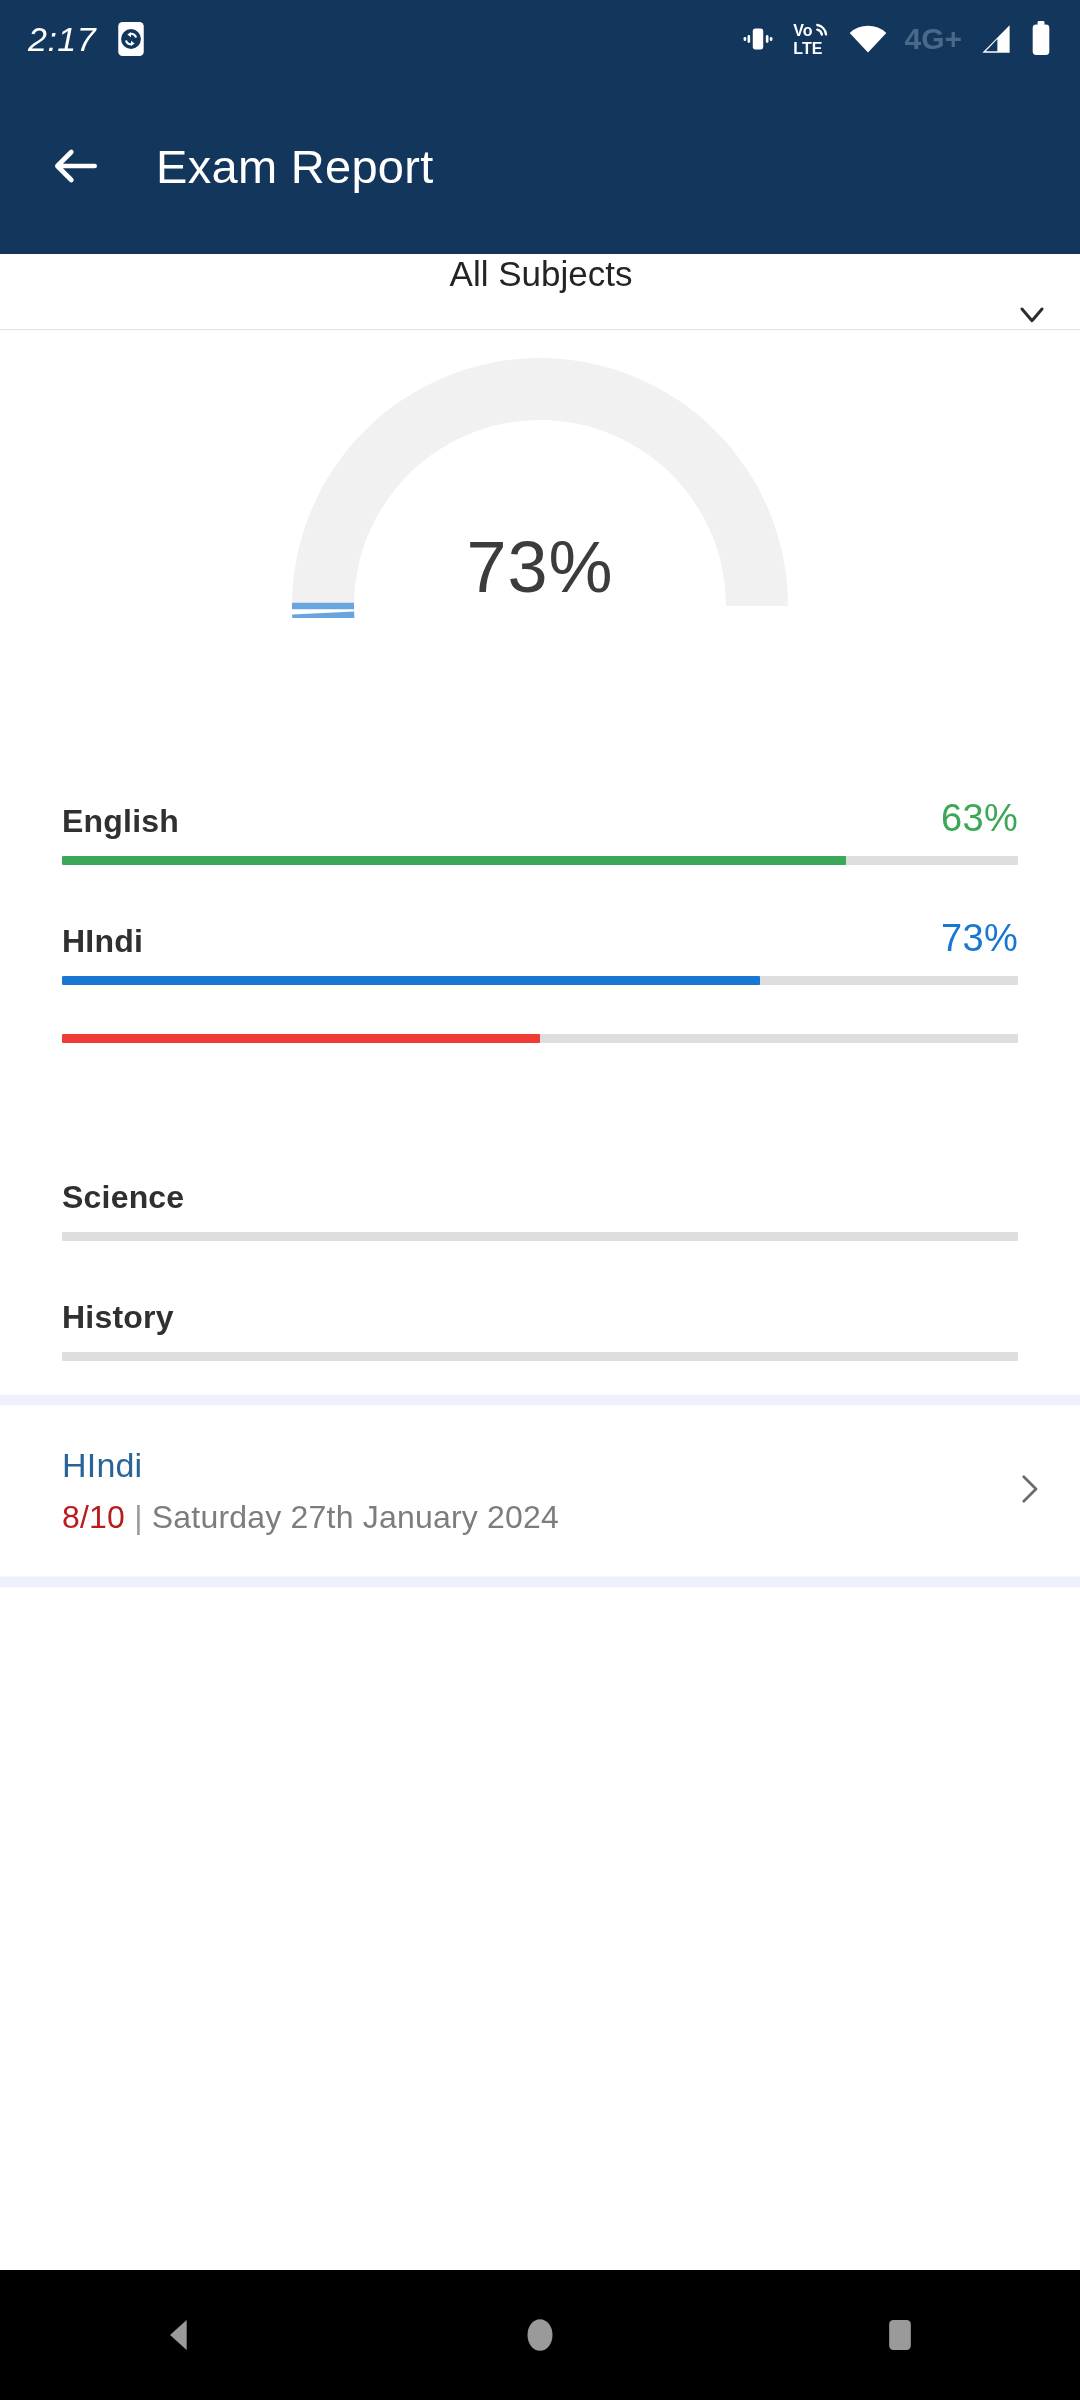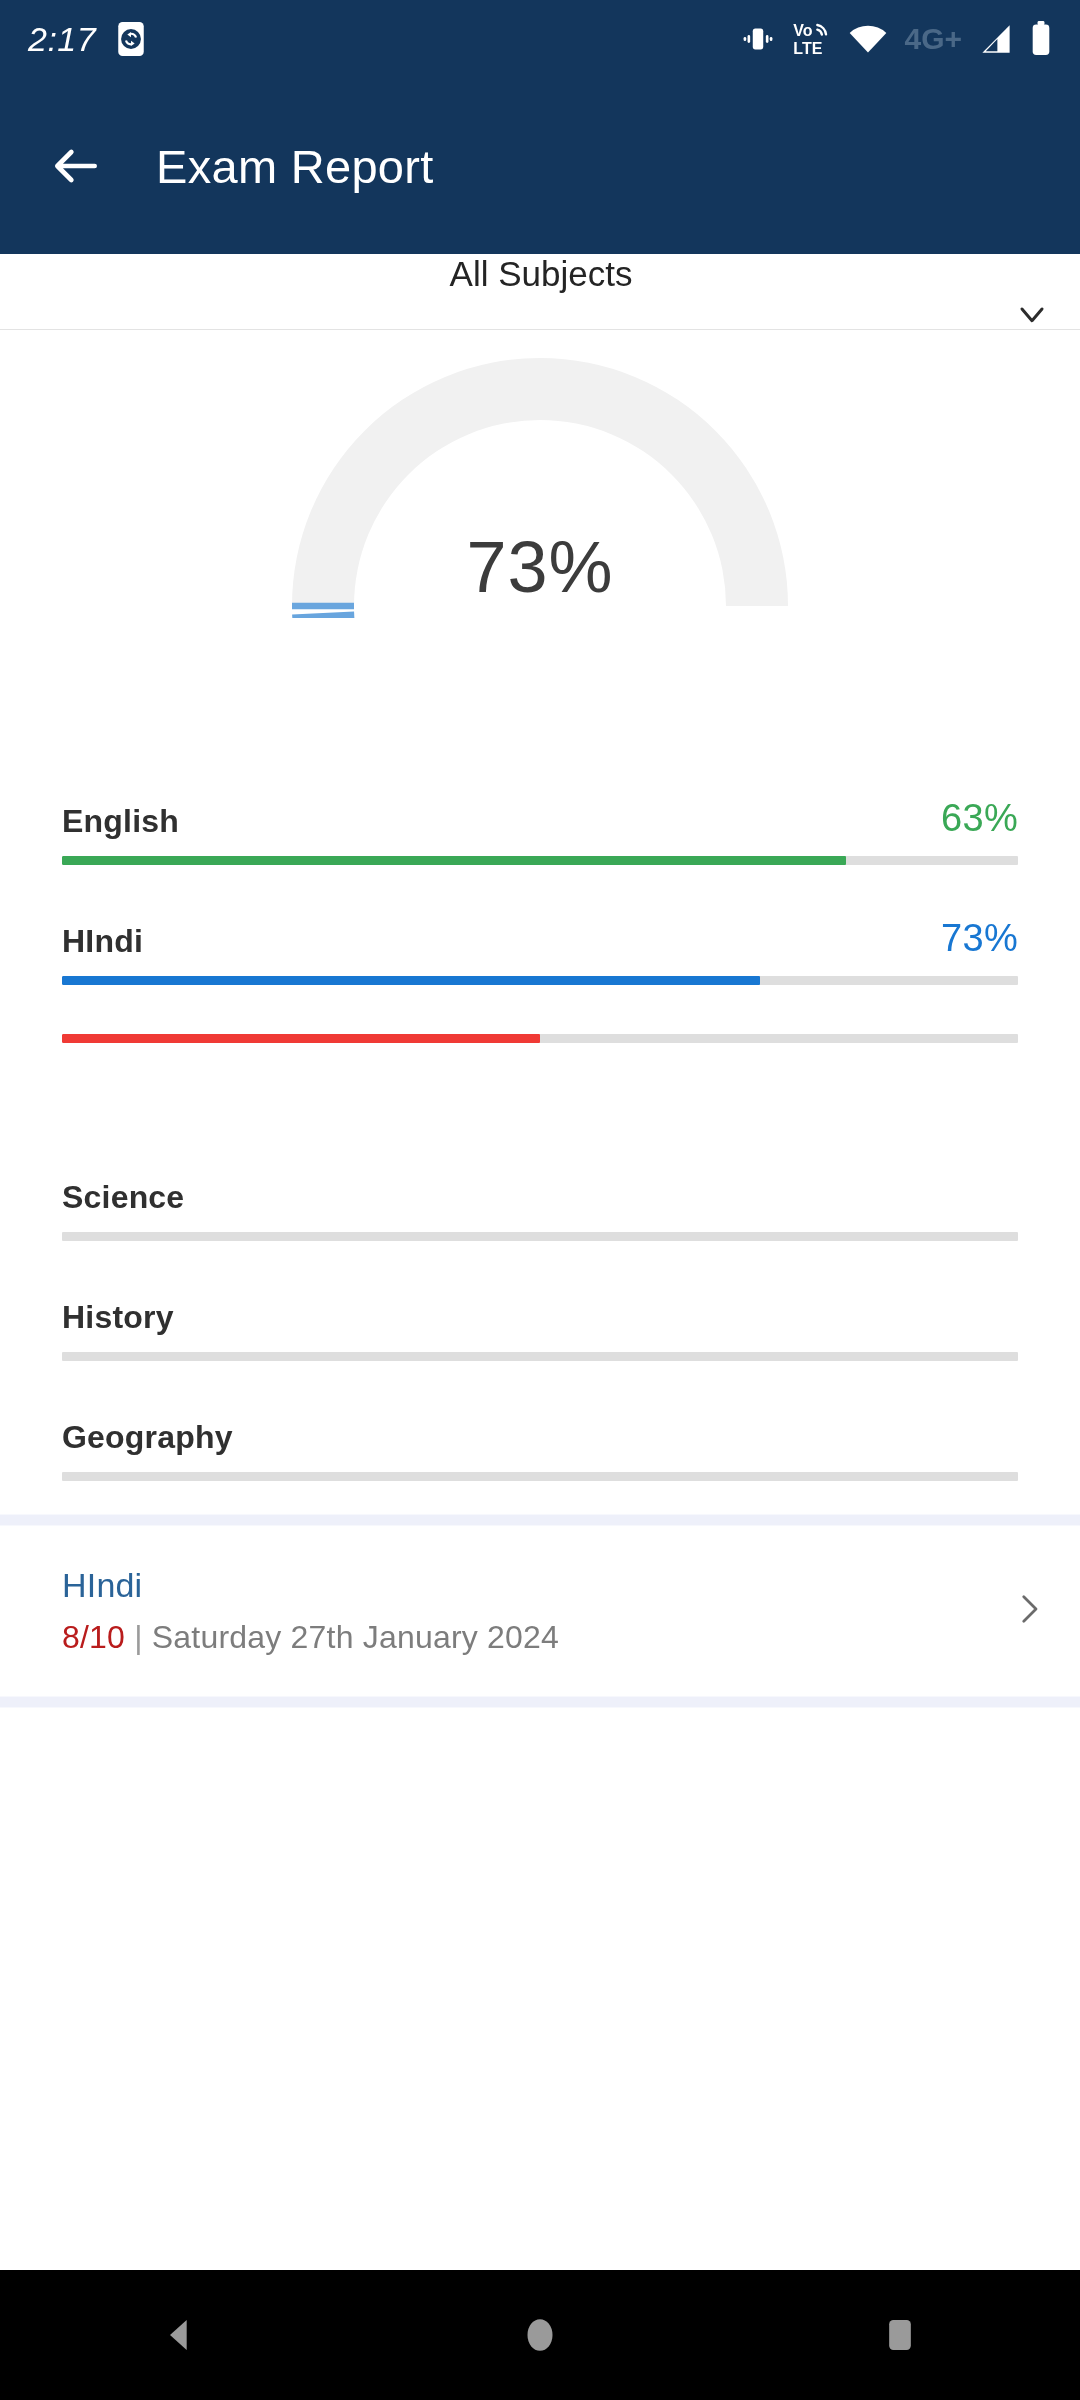--- a/index.html
+++ b/index.html
@@ -307,29 +307,20 @@
     </div>
     <div class="subject-row">
       <div class="subject-head">
         <span class="subject-name">History</span>
         <span class="subject-pct" style="color: rgb(222, 222, 222);"></span>
       </div>
       <div class="track">
         <div class="fill" style="width: 0%; background: transparent;"></div>
       </div>
     </div>
-    <div class="subject-row">
-      <div class="subject-head">
-        <span class="subject-name">Geography</span>
-        <span class="subject-pct" style="color: rgb(222, 222, 222);"></span>
-      </div>
-      <div class="track">
-        <div class="fill" style="width: 0%; background: transparent;"></div>
-      </div>
-    </div>
   </div>
 
 <div class="section-gap"></div>
 
 <div id="recent-list">
     <div class="result-item">
       <div class="result-text">
         <div class="result-subject">HIndi</div>
         <div class="result-meta"><span class="result-score">8/10</span> <span class="result-sep">|</span> <span class="result-date">Saturday 27th January 2024</span></div>
       </div>

